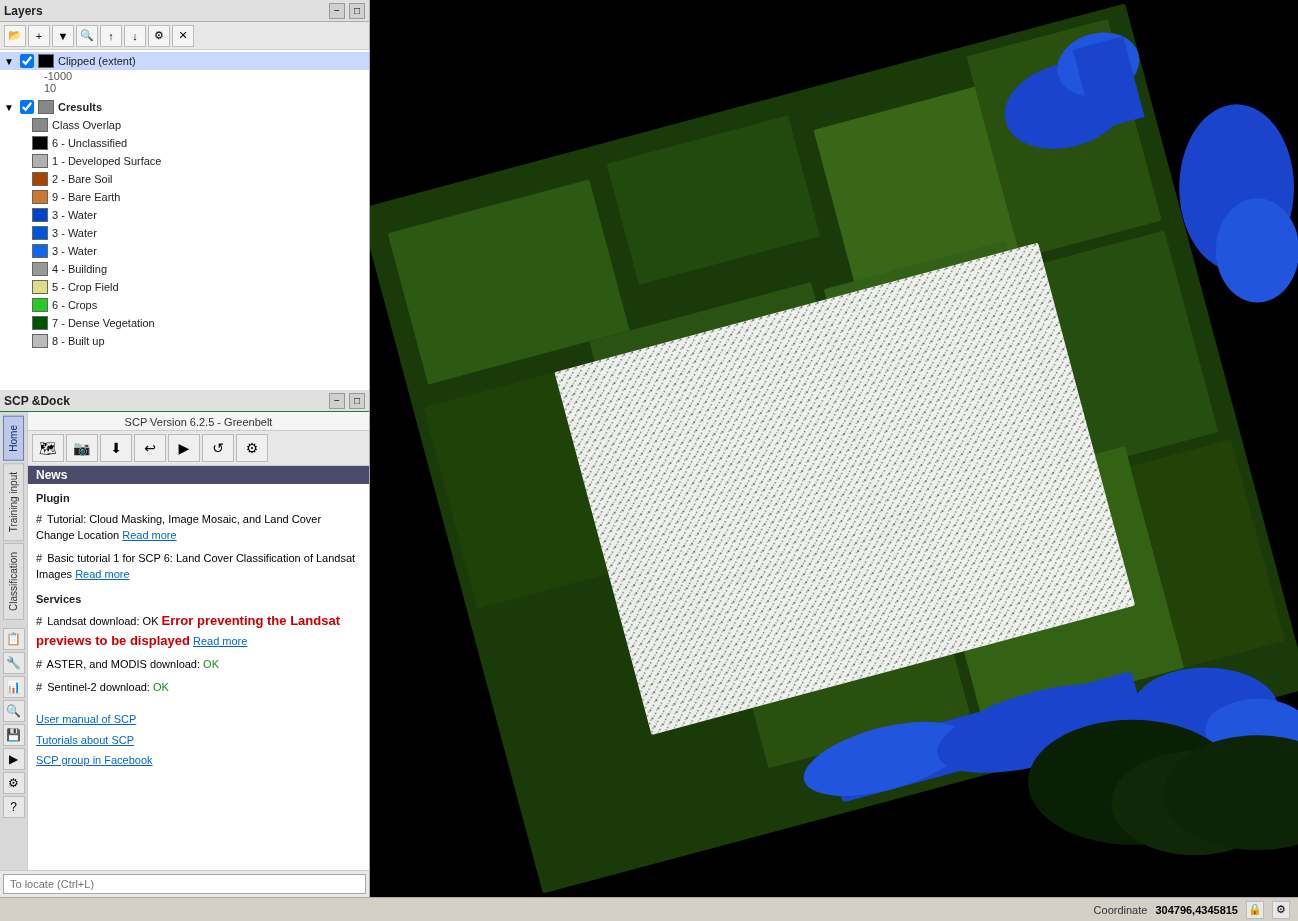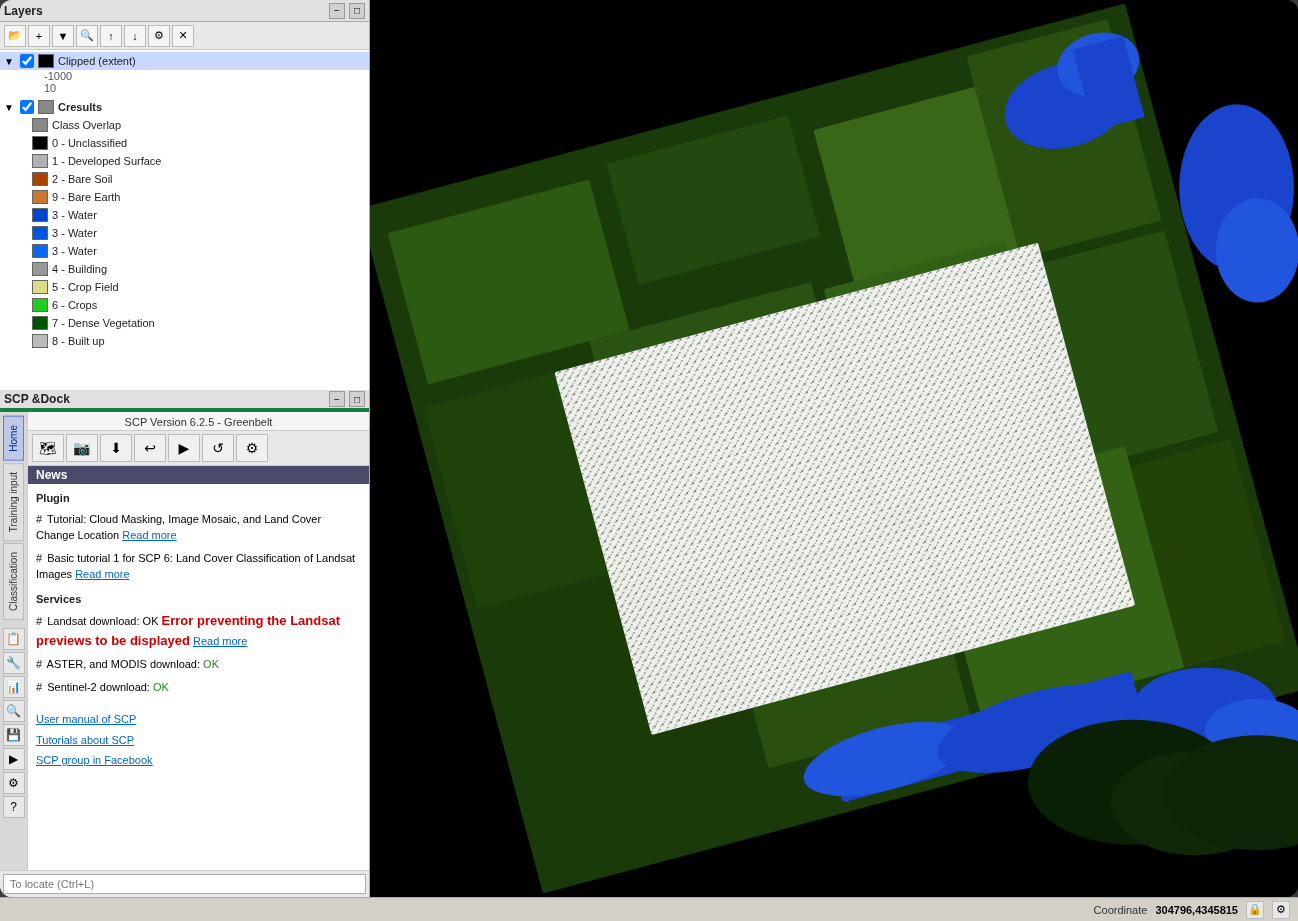--- a/index.html
+++ b/index.html
@@ -1,19 +1,19 @@
 <!DOCTYPE html>
 <html><head>
   <meta charset="utf-8">
   <style>
     * { margin: 0; padding: 0; box-sizing: border-box; }
     body { width: 1298px; height: 921px; background: #3c3c3c; font-family: 'Segoe UI', Arial, sans-serif; font-size: 12px; overflow: hidden; display: flex; flex-direction: column; }
 
     
-    .top-area { display: flex; flex: 1; overflow: hidden; border-radius: 12px; }
+    .top-area { display: flex; flex: 1; overflow: hidden; }
 
     
     .left-panel { width: 370px; display: flex; flex-direction: column; background: #f0f0f0; border-right: 1px solid #aaa; flex-shrink: 0; }
     .panel-titlebar { background: #e0e0e0; border-bottom: 1px solid #aaa; padding: 2px 4px; display: flex; align-items: center; justify-content: space-between; height: 22px; }
     .panel-title { font-size: 12px; font-weight: bold; color: #222; }
     .panel-controls { display: flex; gap: 4px; align-items: center; }
     .panel-btn { width: 16px; height: 16px; background: #d0d0d0; border: 1px solid #999; cursor: pointer; display: flex; align-items: center; justify-content: center; font-size: 10px; }
 
     .layers-toolbar { background: #e8e8e8; border-bottom: 1px solid #ccc; padding: 2px 4px; display: flex; gap: 2px; align-items: center; height: 28px; }
     .toolbar-btn { width: 22px; height: 22px; background: #f5f5f5; border: 1px solid #bbb; cursor: pointer; display: flex; align-items: center; justify-content: center; font-size: 11px; }
@@ -24,21 +24,21 @@
     .layer-expand { width: 12px; font-size: 10px; cursor: pointer; }
     .layer-checkbox { width: 14px; height: 14px; cursor: pointer; }
     .layer-name { font-size: 11px; color: #222; flex: 1; }
     .layer-sub { padding-left: 32px; }
     .layer-value { font-size: 11px; color: #555; padding-left: 40px; }
 
     .color-box { width: 16px; height: 14px; border: 1px solid #666; flex-shrink: 0; }
 
     
     .scp-panel { flex: 1; display: flex; flex-direction: column; overflow: hidden; }
-    .scp-titlebar { background: #e0e0e0; border-bottom: 4px solid #15803d; padding: 2px 4px; display: flex; align-items: center; justify-content: space-between; height: 22px; }
+    .scp-titlebar { background: #e0e0e0; border-bottom: 1px solid #15803d; padding: 2px 4px; display: flex; align-items: center; justify-content: space-between; height: 22px; }
     .scp-content { flex: 1; display: flex; overflow: hidden; }
     .scp-sidebar { width: 28px; background: #d8d8d8; border-right: 1px solid #ccc; display: flex; flex-direction: column; align-items: center; padding-top: 4px; gap: 2px; }
 
     .scp-main { flex: 1; display: flex; flex-direction: column; overflow: hidden; }
     .scp-version { text-align: center; padding: 4px 0 2px 0; font-size: 11px; color: #333; border-bottom: 1px solid #ccc; background: #f5f5f5; }
     .scp-toolbar { display: flex; gap: 2px; padding: 3px 4px; background: #e8e8e8; border-bottom: 1px solid #ccc; flex-wrap: wrap; }
     .scp-toolbar-btn { width: 32px; height: 28px; background: #f0f0f0; border: 1px solid #bbb; cursor: pointer; display: flex; align-items: center; justify-content: center; font-size: 14px; }
 
     .news-section { flex: 1; overflow: hidden; display: flex; flex-direction: column; }
     .news-header { background: #4a4a6a; color: #fff; padding: 2px 8px; font-size: 12px; font-weight: bold; }
@@ -122,21 +122,21 @@
           <div class="color-box" style="background:#888; border-color:#666;"></div>
           <span class="layer-name" style="font-weight:bold;">Cresults</span>
         </div>
 
         <div class="layer-item layer-sub">
           <div class="color-box" style="background:#888888;"></div>
           <span class="layer-name">Class Overlap</span>
         </div>
         <div class="layer-item layer-sub">
           <div class="color-box" style="background:#000000;"></div>
-          <span class="layer-name">0 - Unclassified</span>
+          <span class="layer-name">6 - Unclassified</span>
         </div>
         <div class="layer-item layer-sub">
           <div class="color-box" style="background:#b0b0b0;"></div>
           <span class="layer-name">1 - Developed Surface</span>
         </div>
         <div class="layer-item layer-sub">
           <div class="color-box" style="background:#aa4400;"></div>
           <span class="layer-name">2 - Bare Soil</span>
         </div>
         <div class="layer-item layer-sub">

